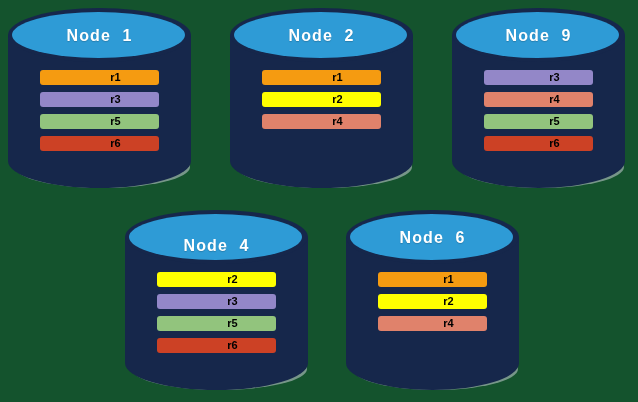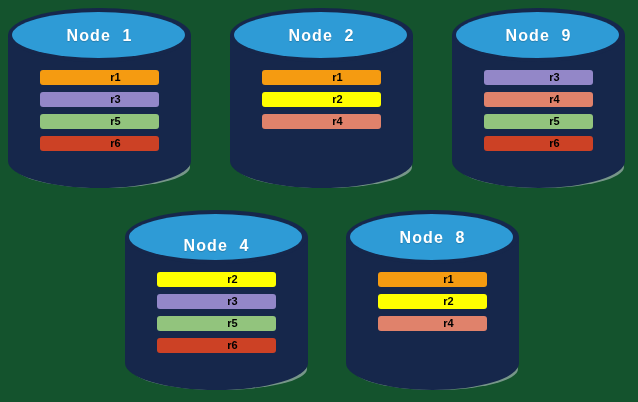--- a/index.html
+++ b/index.html
@@ -135,20 +135,20 @@
         <div class="replica" style="background: rgb(204, 65, 37); width: 119px;">r6</div>
       </div>
     </div>
     <div class="node" style="left: 344px; top: 208px; width: 177px; height: 184px;">
       <svg class="node-svg" viewBox="0 0 177 184">
         <ellipse cx="91.5" cy="161" rx="82.5" ry="21" fill="#c8cdd6" opacity="0.55"></ellipse>
         <path d="M 2 29 L 2 155 A 86.5 27 0 0 0 175 155 L 175 29 Z" fill="#16274B"></path>
         <ellipse cx="88.5" cy="29" rx="86.5" ry="27" fill="#16274B"></ellipse>
         <ellipse cx="87.5" cy="29" rx="81.5" ry="23" fill="#2E9BD6"></ellipse>
       </svg>
-      <div class="node-title" style="top: 22px;">Node  8</div>
+      <div class="node-title" style="top: 22px;">Node  6</div>
       <div class="replicas" style="top: 64px;">
         <div class="replica" style="background: rgb(245, 155, 17); width: 109px;">r1</div>
         <div class="replica" style="background: rgb(255, 255, 0); width: 109px;">r2</div>
         <div class="replica" style="background: rgb(224, 130, 107); width: 109px;">r4</div>
       </div>
     </div>
   </div>
 
 </body></html>

